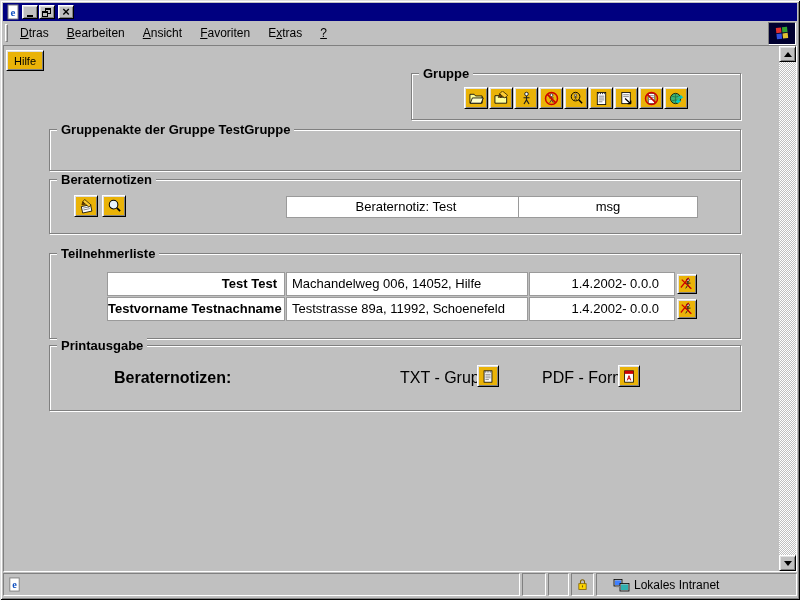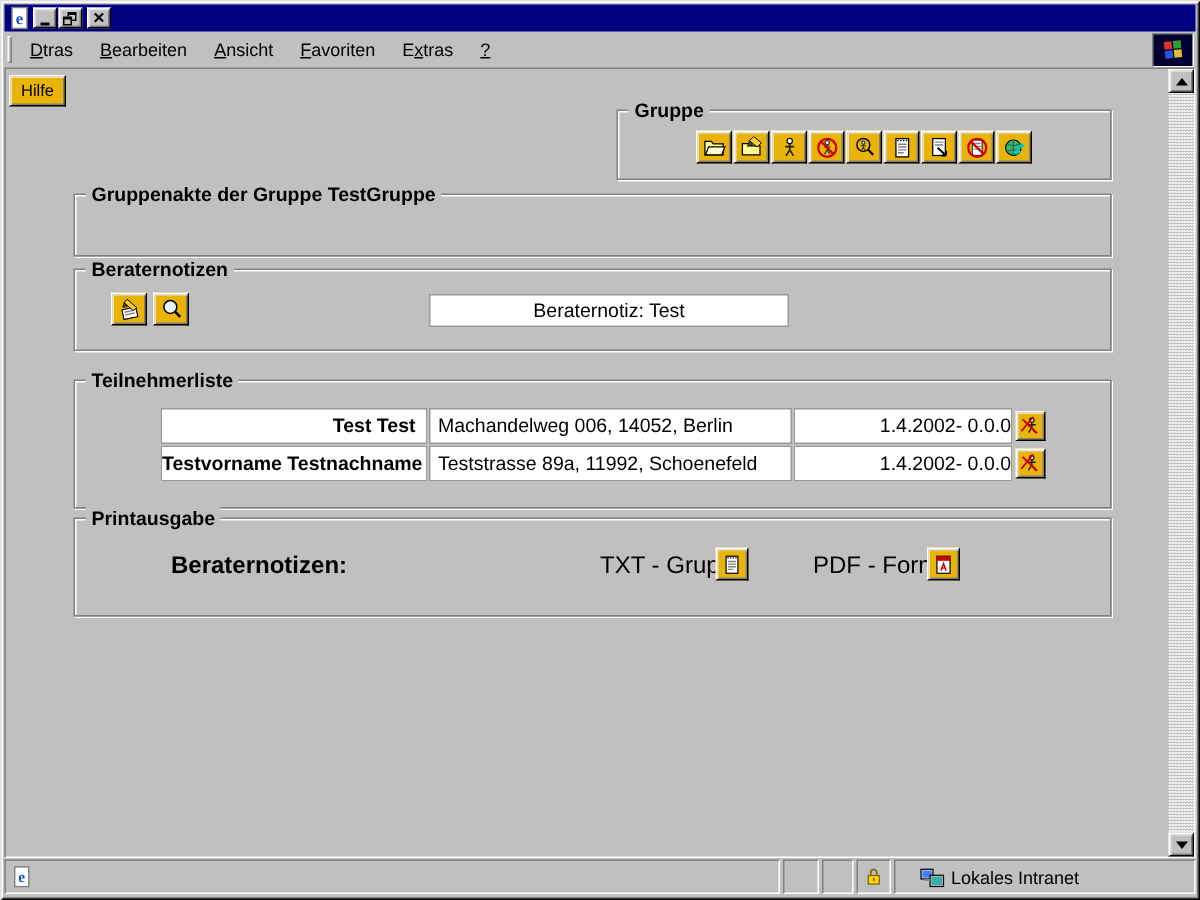--- a/index.html
+++ b/index.html
@@ -96,21 +96,21 @@
   .icon-btn { width:24px; height:22px; margin-right:1px; }
   .icon-btn svg { display:block; }
 
   .cell {
     position:absolute; height:22px; background:#ffffff; border:1px solid #9a9a9a;
     font-size:13px; line-height:20px; overflow:hidden; white-space:nowrap;
   }
   .cell.center { text-align:center; }
   .cell.bold-right { font-weight:bold; text-align:right; padding-right:7px; }
   .cell.left { padding-left:5px; }
-  .cell.right { text-align:right; padding-right:0; }
+  .cell.right { text-align:right; padding-right:15px; }
 
   .small-btn { position:absolute; width:20px; height:20px; }
 
   .plabel { position:absolute; font-size:16px; white-space:nowrap; }
   .plabel.bold { font-weight:bold; }
 
   
   .statusbar {
     position:absolute; left:3px; right:3px; bottom:4px; height:23px;
     display:flex; align-items:stretch;
@@ -276,28 +276,29 @@
             <polygon points="4,3 6.2,5.8 3,6.2" fill="#804000" stroke="#000" stroke-width="0.5"></polygon>
           </svg>
         </button>
         <button class="btn3d icon-btn" style="position:absolute; left:52px; top:15px;">
           <svg width="17" height="15" viewBox="0 0 16 16">
             <circle cx="7" cy="6" r="4.6" fill="#e8f4ff" stroke="#000" stroke-width="1.1"></circle>
             <line x1="10.5" y1="9.5" x2="14" y2="13" stroke="#000" stroke-width="1.8"></line>
           </svg>
         </button>
         <div class="cell center" style="left:236px; top:16px; width:240px;">Beraternotiz: Test</div>
+        <div class="cell center" style="left:468px; top:16px; width:180px;">msg</div>
       </div>
 
       <div class="groupbox" style="left:45px; top:207px; width:692px; height:86px;">
         <span class="legend">Teilnehmerliste</span>
 
         <div>
           <div class="cell bold-right" style="left:57px; top:18px; width:178px; height:24px; line-height:22px;">Test Test</div>
-          <div class="cell left" style="left:236px; top:18px; width:242px; height:24px; line-height:22px;">Machandelweg 006, 14052, Berlin</div>
+          <div class="cell left" style="left:236px; top:18px; width:242px; height:24px; line-height:22px;">Machandelweg 006, 14052, Hilfe</div>
           <div class="cell right" style="left:479px; top:18px; width:146px; height:24px; line-height:22px;">1.4.2002- 0.0.0</div>
           <button class="btn3d small-btn" style="left:627px; top:20px;">
             <svg width="14" height="14" viewBox="0 0 16 16">
               <g fill="none" stroke="#202020">
                 <circle cx="9" cy="3.5" r="1.7" fill="#ffffff"></circle>
                 <path d="M9 5.2 V9 M6 7 H12 M9 9 L6.5 13 M9 9 L11.5 13" stroke-width="1.1"></path>
               </g>
               <path d="M2 3 L13 13.5 M10 1 L1 12" stroke="#cc0000" stroke-width="1.4"></path>
             </svg>
           </button>

